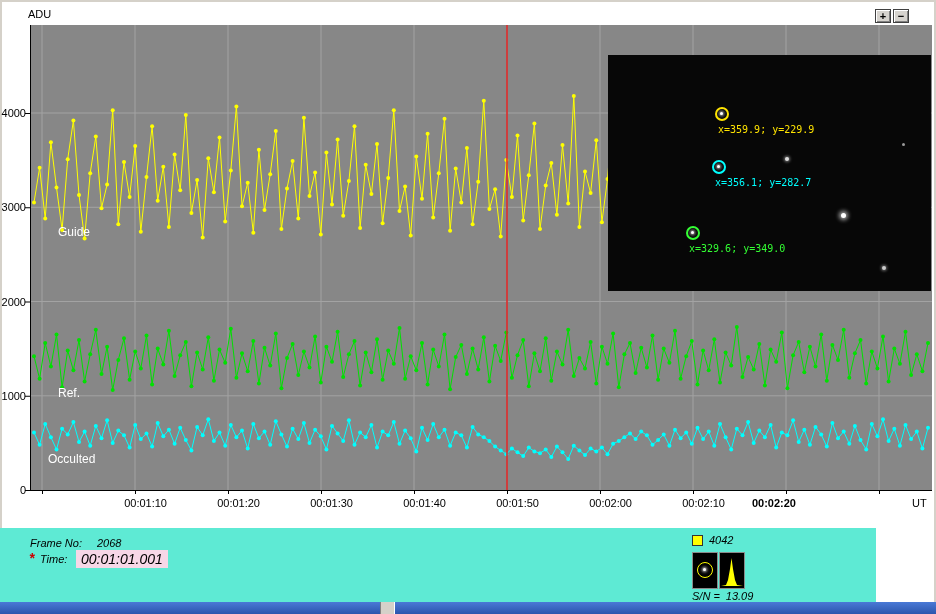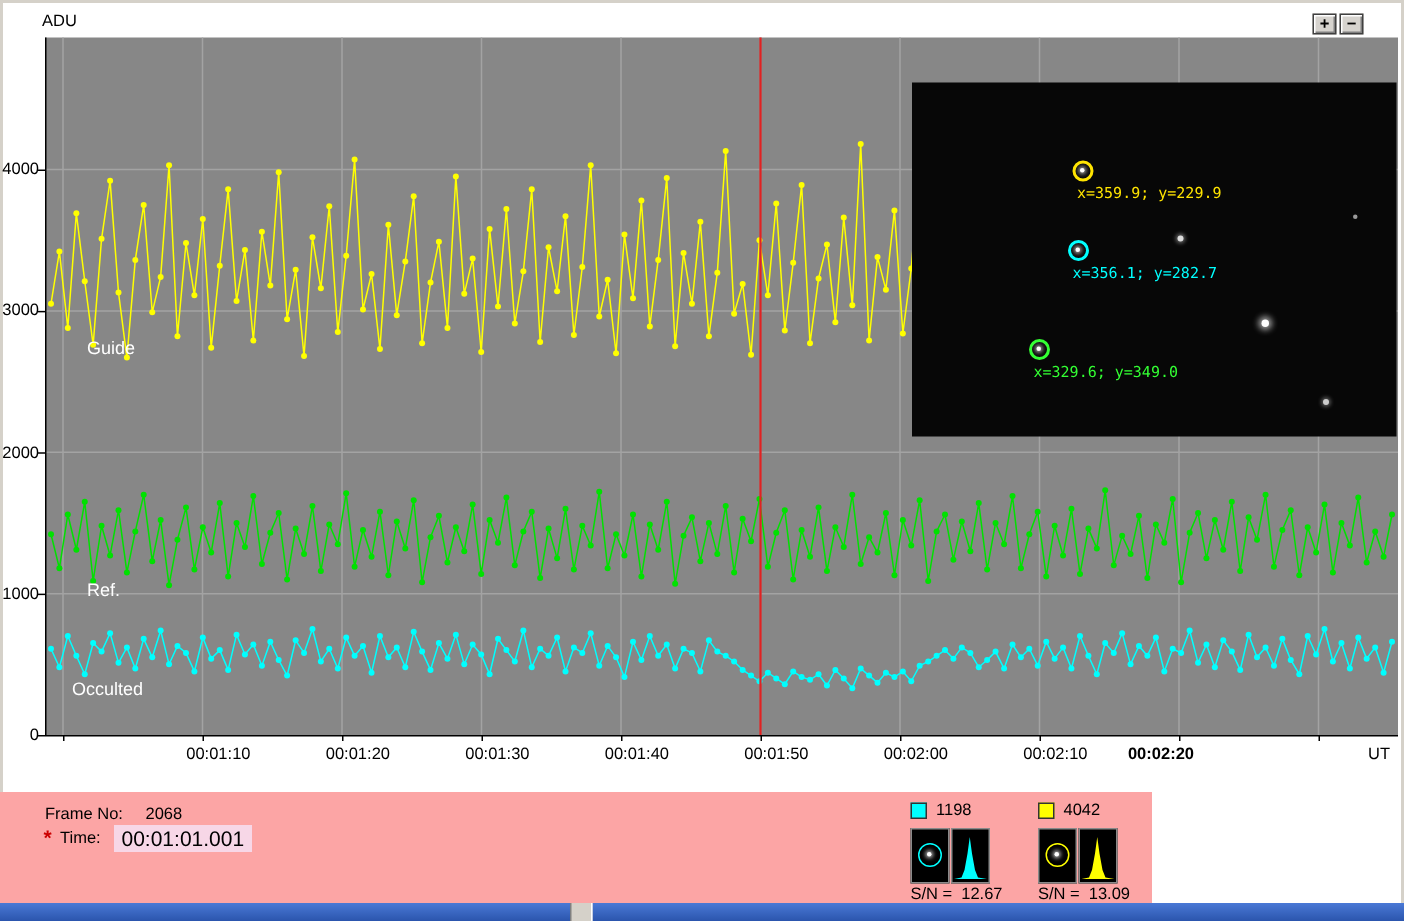--- a/index.html
+++ b/index.html
@@ -16,21 +16,21 @@
              padding:2px 8px;font-size:12px;font-weight:bold;color:#000;white-space:pre;}
   .zoom-btn{position:absolute;top:9px;width:16px;height:14px;background:#d6d3ce;
             border:1px solid #404040;box-shadow:inset 1px 1px 0 #ffffff,inset -1px -1px 0 #808080;
             font:bold 11px/12px "Liberation Sans",sans-serif;text-align:center;padding:0;cursor:default;}
   .inset{position:absolute;left:608px;top:55px;width:323px;height:236px;background:#070707;}
   .star-dot{position:absolute;border-radius:50%;background:#fff;}
   .marker-circle{position:absolute;width:10px;height:10px;border:2px solid #fff;border-radius:50%;}
   .marker-core{position:absolute;left:3px;top:3px;width:3px;height:3px;background:#fff;border-radius:50%;
                box-shadow:0 0 3px 1px rgba(255,255,255,.7);}
   .marker-label{position:absolute;font-family:"DejaVu Sans Mono",monospace;font-size:10px;white-space:nowrap;}
-  .panel{position:absolute;left:0;top:528px;width:768px;height:74px;background:#fca5a5;}
+  .panel{position:absolute;left:0;top:528px;width:876px;height:74px;background:#5eead4;font-style:italic;}
   .lbl{position:absolute;font-size:11px;color:#000;white-space:nowrap;}
   .asterisk{position:absolute;font-size:14px;font-weight:bold;color:#cc0000;}
   .time-value{position:absolute;background:#f7d7e7;font-size:14px;padding:1px 5px;color:#000;white-space:nowrap;}
   .legend-group{position:absolute;top:6px;width:60px;height:68px;}
   .swatch{position:absolute;left:0;top:1px;width:11px;height:11px;border:1px solid #333;box-sizing:border-box;}
   .legend-value{position:absolute;left:17px;top:0;font-size:11px;color:#000;}
   .thumb{position:absolute;top:18px;width:26px;height:37px;background:#000;border:1px solid #8a8a8a;box-sizing:border-box;}
   .thumb.ap{left:0;}
   .thumb.prof{left:27px;}
   .ap-circle{position:absolute;left:4px;top:9px;width:14px;height:14px;border:1px solid #fff;border-radius:50%;}
@@ -624,34 +624,20 @@
   <button class="zoom-btn" style="left:875px">+</button>
   <button class="zoom-btn" style="left:893px">−</button>
 
   <div class="panel">
     <span class="lbl" style="left:30px;top:9px">Frame No:</span>
     <span class="lbl" style="left:97px;top:9px">2068</span>
     <span class="asterisk" style="left:29px;top:22px">*</span>
     <span class="lbl" style="left:40px;top:25px">Time:</span>
     <span class="time-value" style="left:76px;top:22px">00:01:01.001</span>
 
-    <div class="legend-group" style="left:607px">
-      <span class="swatch" style="background: rgb(0, 255, 255);"></span>
-      <span class="legend-value">1198</span>
-      <div class="thumb ap">
-        <span class="ap-circle" style="border-color: rgb(0, 255, 255);"></span>
-        <span class="ap-star"></span>
-      </div>
-      <div class="thumb prof">
-        <svg width="24" height="35" viewBox="0 0 24 35">
-            <path d="M1,33 L6,32 8,27 10,16 11.5,5 13,16 15,27 17,32 23,33 Z" fill="#00ffff"></path>
-          </svg>
-      </div>
-      <div class="snr"><span>S/N =</span><span style="margin-left:6px">12.67</span></div>
-    </div>
 
     <div class="legend-group" style="left:692px">
       <span class="swatch" style="background: rgb(255, 255, 0);"></span>
       <span class="legend-value">4042</span>
       <div class="thumb ap">
         <span class="ap-circle" style="border-color: rgb(255, 255, 0);"></span>
         <span class="ap-star"></span>
       </div>
       <div class="thumb prof">
         <svg width="24" height="35" viewBox="0 0 24 35">

